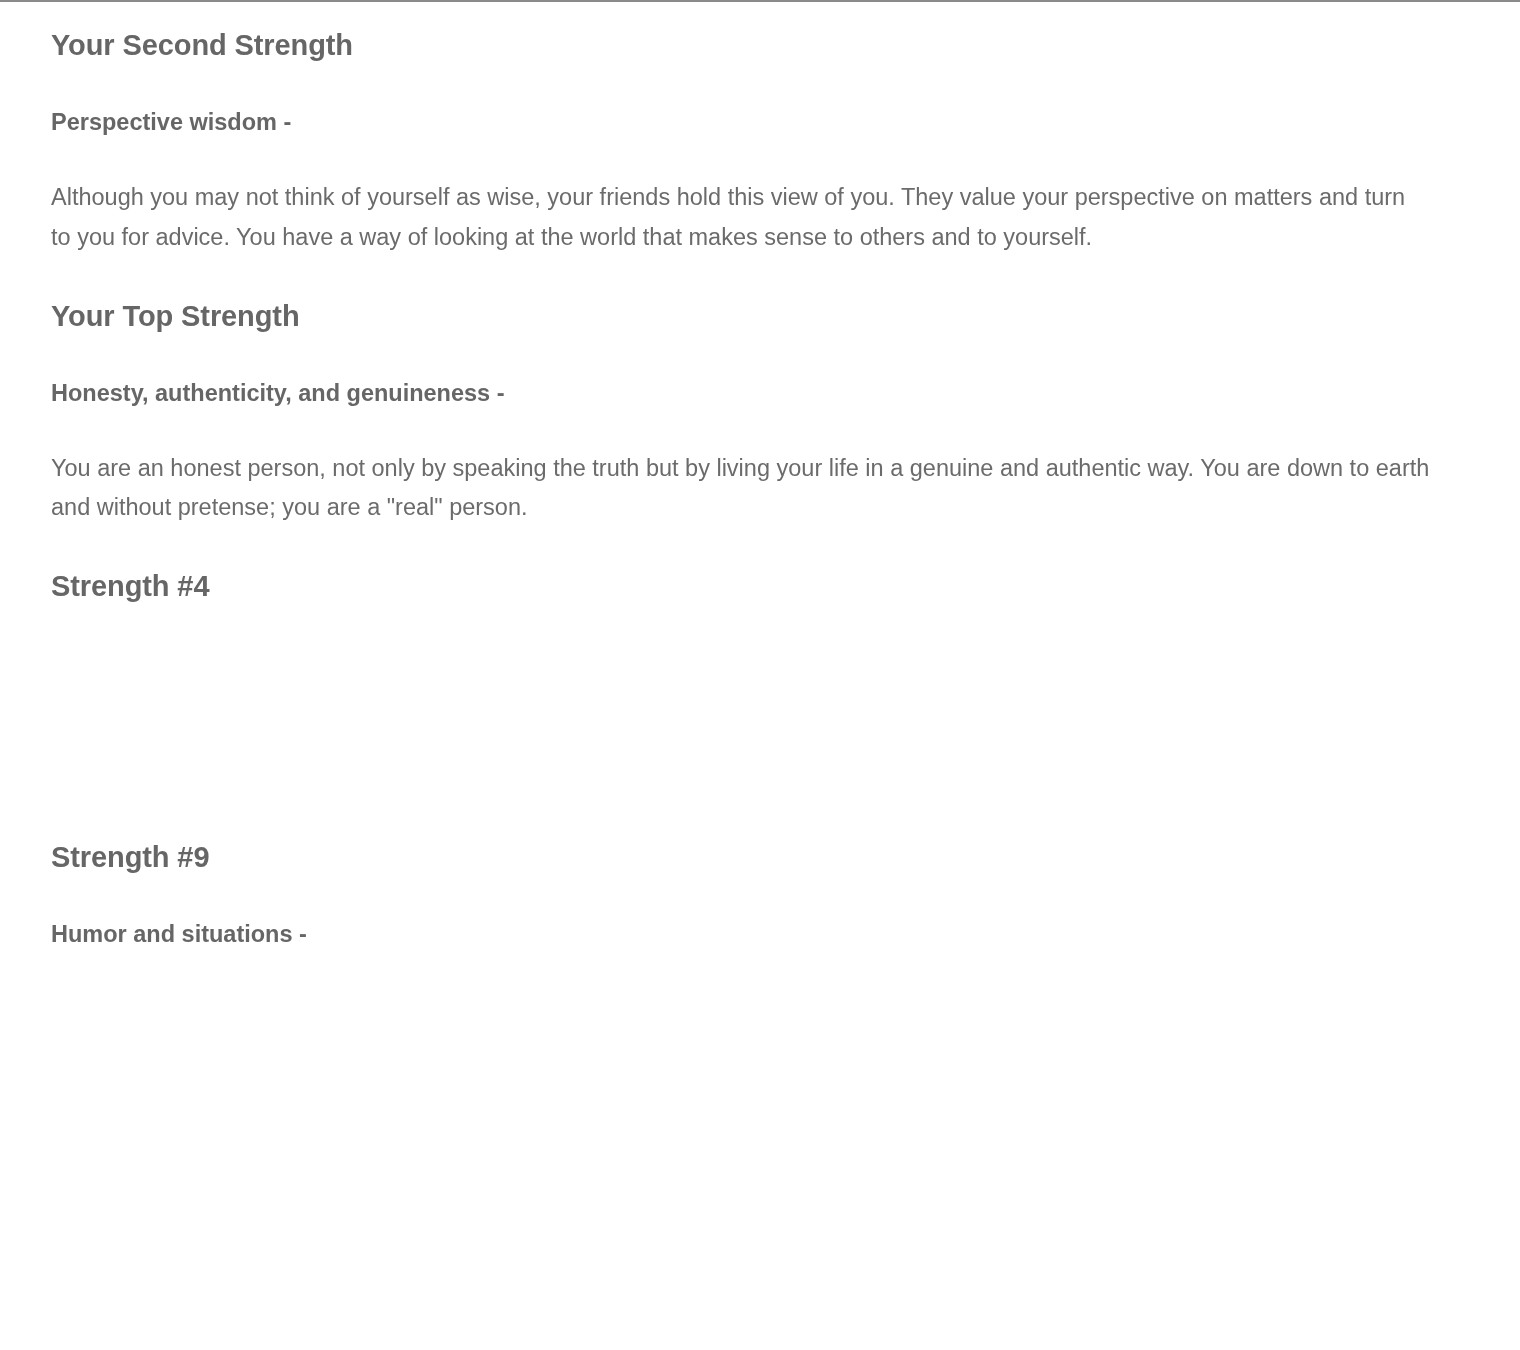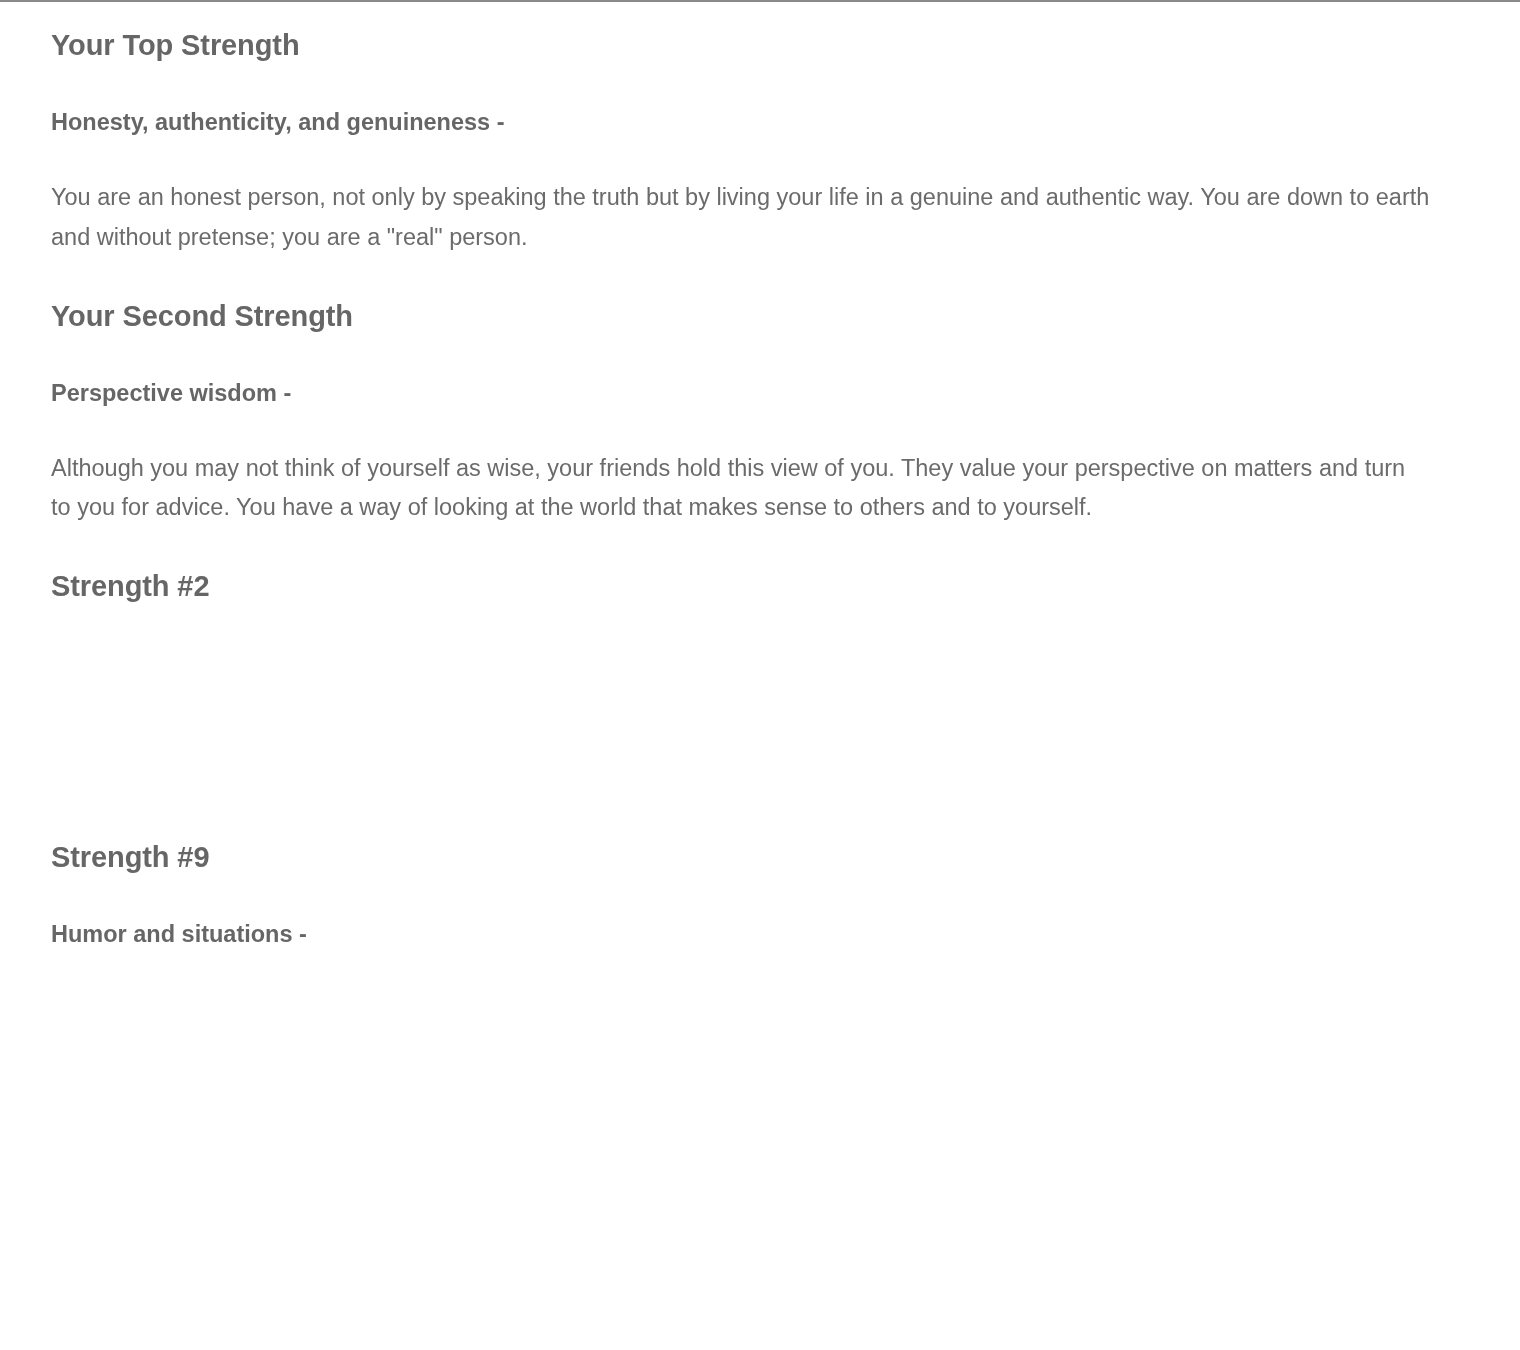--- a/index.html
+++ b/index.html
@@ -69,34 +69,34 @@
     }
   </style>
 </head>
 <body>
 
 <div class="top-rule"></div>
 
 <div class="content">
 
   <div class="section">
+    <h2 class="section-title">Your Second Strength</h2>
+    <p class="strength-name">Perspective wisdom -</p>
+    <p class="strength-desc">Although you may not think of yourself as wise, your friends hold this view of you. They value your perspective on matters and turn to you for advice. You have a way of looking at the world that makes sense to others and to yourself.</p>
+  </div>
+
+  <div class="section">
     <h2 class="section-title">Your Top Strength</h2>
     <p class="strength-name">Honesty, authenticity, and genuineness -</p>
     <p class="strength-desc">You are an honest person, not only by speaking the truth but by living your life in a genuine and authentic way. You are down to earth and without pretense; you are a "real" person.</p>
   </div>
 
-  <div class="section">
-    <h2 class="section-title">Your Second Strength</h2>
-    <p class="strength-name">Perspective wisdom -</p>
-    <p class="strength-desc">Although you may not think of yourself as wise, your friends hold this view of you. They value your perspective on matters and turn to you for advice. You have a way of looking at the world that makes sense to others and to yourself.</p>
-  </div>
-
 
   <div class="section">
-    <h2 class="section-title">Strength #2</h2>
+    <h2 class="section-title">Strength #4</h2>
   </div>
 
   <div class="section">
     <h2 class="section-title">Strength #9</h2>
     <p class="strength-name">Humor and situations -</p>
   </div>
 
 </div>
 
 </body></html>

